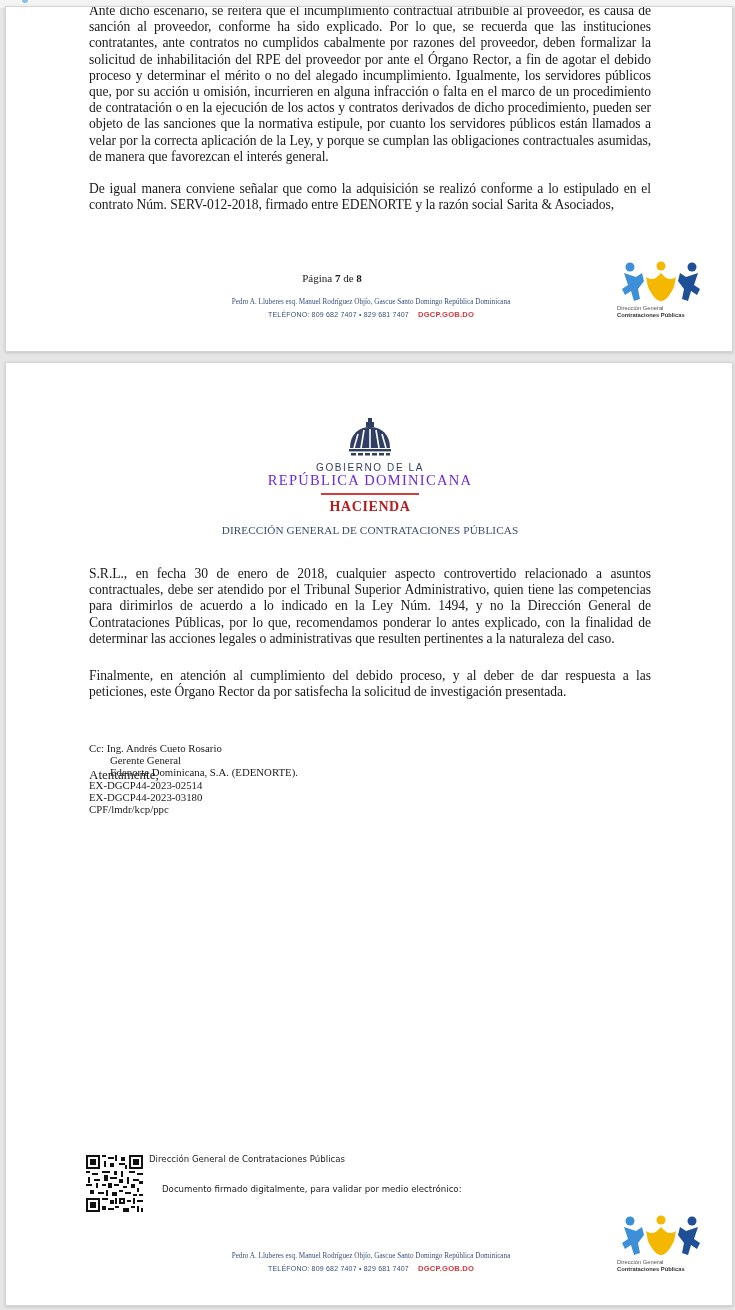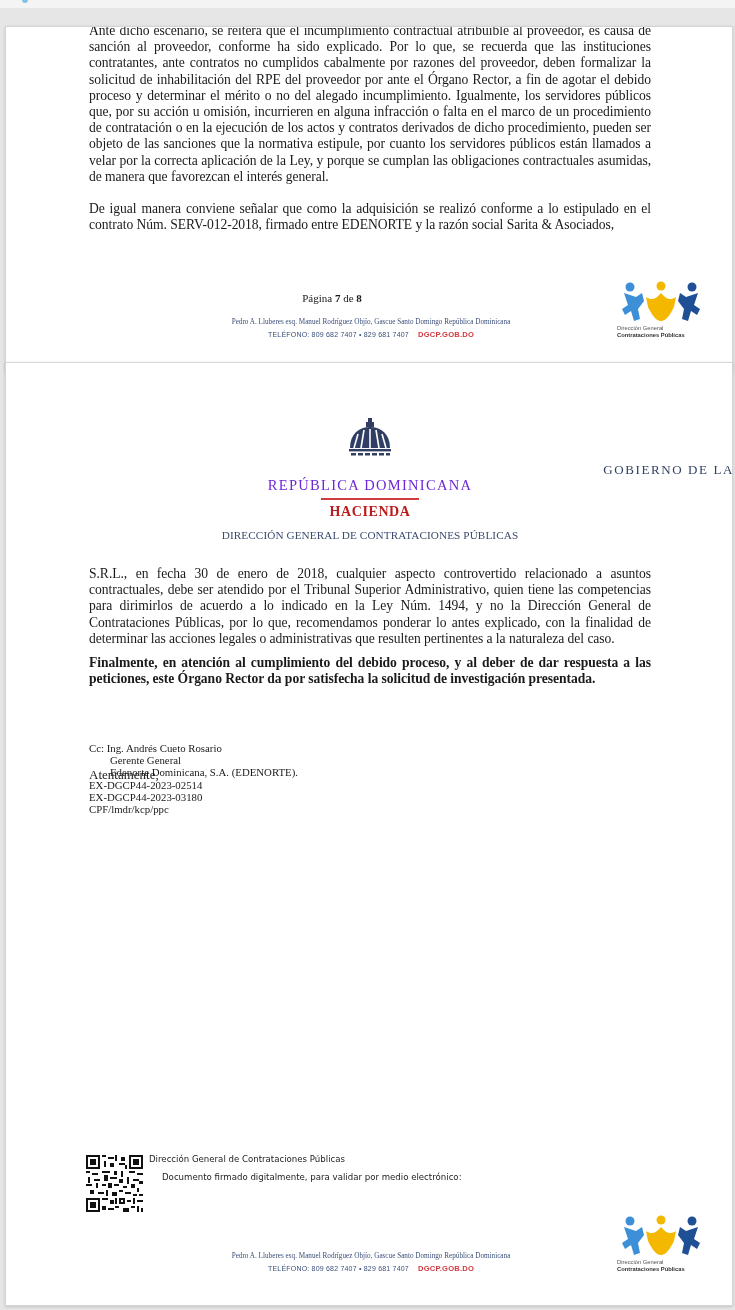--- a/index.html
+++ b/index.html
@@ -3,58 +3,58 @@
 <meta charset="utf-8">
 <style>
   * { box-sizing: border-box; margin: 0; padding: 0; }
   html, body { width: 735px; height: 1310px; overflow: hidden; background: #e6e6e6; }
   body { position: relative; font-family: "Liberation Serif", "DejaVu Serif", serif; color: #1a1a1a; }
 
   .topbar { position: absolute; left: 0; top: 0; width: 735px; height: 8px; background: #f4f4f4; }
   .topbar .dot { position: absolute; left: 22px; top: 0; width: 6px; height: 3px; background: #7fc4e6; border-radius: 0 0 3px 3px; }
 
   .page { position: absolute; left: 5px; width: 728px; background: #ffffff; border: 1px solid #d4d4d4; box-shadow: 0 1px 3px rgba(0,0,0,0.15); overflow: hidden; }
-  #page7 { top: 6px; height: 346px; margin-top: 20px; }
+  #page7 { top: 6px; height: 346px; }
   #page8 { top: 362px; height: 944px; }
 
   .body-text { position: absolute; left: 83px; width: 562px; font-size: 13.6px; line-height: 16.2px; text-align: justify; letter-spacing: -0.05px; }
   .body-text p { margin: 0; }
   #page7 .body-text { top: -4px; }
   #page7 .body-text p + p { margin-top: 16px; }
   .page-num { position: absolute; left: 0; width: 652px; text-align: center; font-size: 11px; }
   .page-num b { font-weight: bold; }
   .addr { position: absolute; left: 183px; width: 364px; text-align: center; font-size: 7.2px; color: #3a4f7a; white-space: nowrap; }
   .phone { position: absolute; left: 183px; width: 364px; text-align: center; font-family: "Liberation Sans", "DejaVu Sans", sans-serif; font-size: 7px; color: #3a4f7a; letter-spacing: 0.2px; white-space: nowrap; }
   .phone .site { color: #d03a3f; font-weight: bold; margin-left: 9px; font-size: 7.6px; }
 
   .dgcp-logo { position: absolute; width: 90px; height: 70px; }
   .dgcp-logo svg { position: absolute; left: 9px; top: 0; }
   .dgcp-logo .l1 { position: absolute; left: 4px; top: 44px; font-family: "Liberation Sans", "DejaVu Sans", sans-serif; font-size: 5.8px; color: #555; white-space: nowrap; }
   .dgcp-logo .l2 { position: absolute; left: 4px; top: 51px; font-family: "Liberation Sans", "DejaVu Sans", sans-serif; font-size: 5.8px; color: #333; font-weight: bold; white-space: nowrap; }
 
   
   .gov-header { position: absolute; left: 0; top: 55px; width: 728px; text-align: center; }
   .gov-header .crest { display: block; margin: 0 auto; }
-  .gov-line1 { font-family: Liberation Serif, serif; font-size: 13px; letter-spacing: 1.6px; color: #2f3e62; margin-top: 4px; text-align: right; }
+  .gov-line1 { font-family: Liberation Sans, sans-serif; font-size: 10px; letter-spacing: 1.6px; color: #2f3e62; margin-top: 4px; }
   .gov-line2 { font-family: "Liberation Serif", "DejaVu Serif", serif; font-size: 14.5px; letter-spacing: 1.3px; color: #6d28d9; margin-top: 0px; line-height: 15px; }
   .gov-rule { width: 98px; height: 2px; background: #d13c3c; margin: 5px auto 0; }
   .gov-line3 { font-family: "Liberation Serif", "DejaVu Serif", serif; font-size: 14px; font-weight: bold; color: #b91c1c; margin-top: 4px; letter-spacing: 0.6px; }
   .gov-line4 { font-family: "Liberation Serif", "DejaVu Serif", serif; font-size: 11.2px; color: #3a4a6e; margin-top: 9px; letter-spacing: 0.1px; }
 
   #page8 .body-text { top: 203px; }
-  #page8 .body-text p + p { margin-top: 8px; font-weight: bold; }
+  #page8 .body-text p + p { margin-top: 21px; }
 
   .closing { position: absolute; left: 83px; top: 363px; font-size: 13px; line-height: 14px; margin-top: 42px; }
   .cc { position: absolute; left: 83px; top: 379px; font-size: 10.8px; line-height: 12.2px; }
   .cc .indent { padding-left: 21px; }
 
   .sig-block { position: absolute; left: 80px; top: 791px; width: 560px; height: 60px; }
   .qr { position: absolute; left: 0; top: 1px; width: 57px; height: 57px; }
   .sig-lines { position: absolute; left: 63px; top: 0; font-family: "DejaVu Sans", "Liberation Sans", sans-serif; font-size: 8.6px; line-height: 11.6px; color: #222; white-space: nowrap; }
-  .sig-lines .gap { margin-top: 6px; padding-left: 13px; }
+  .sig-lines .gap { margin-top: 18px; padding-left: 13px; }
 </style>
 </head>
 <body>
 
 <div class="topbar">
   <div class="dot"></div>
 </div>
 
 <div class="page" id="page7">
   <div class="body-text">

